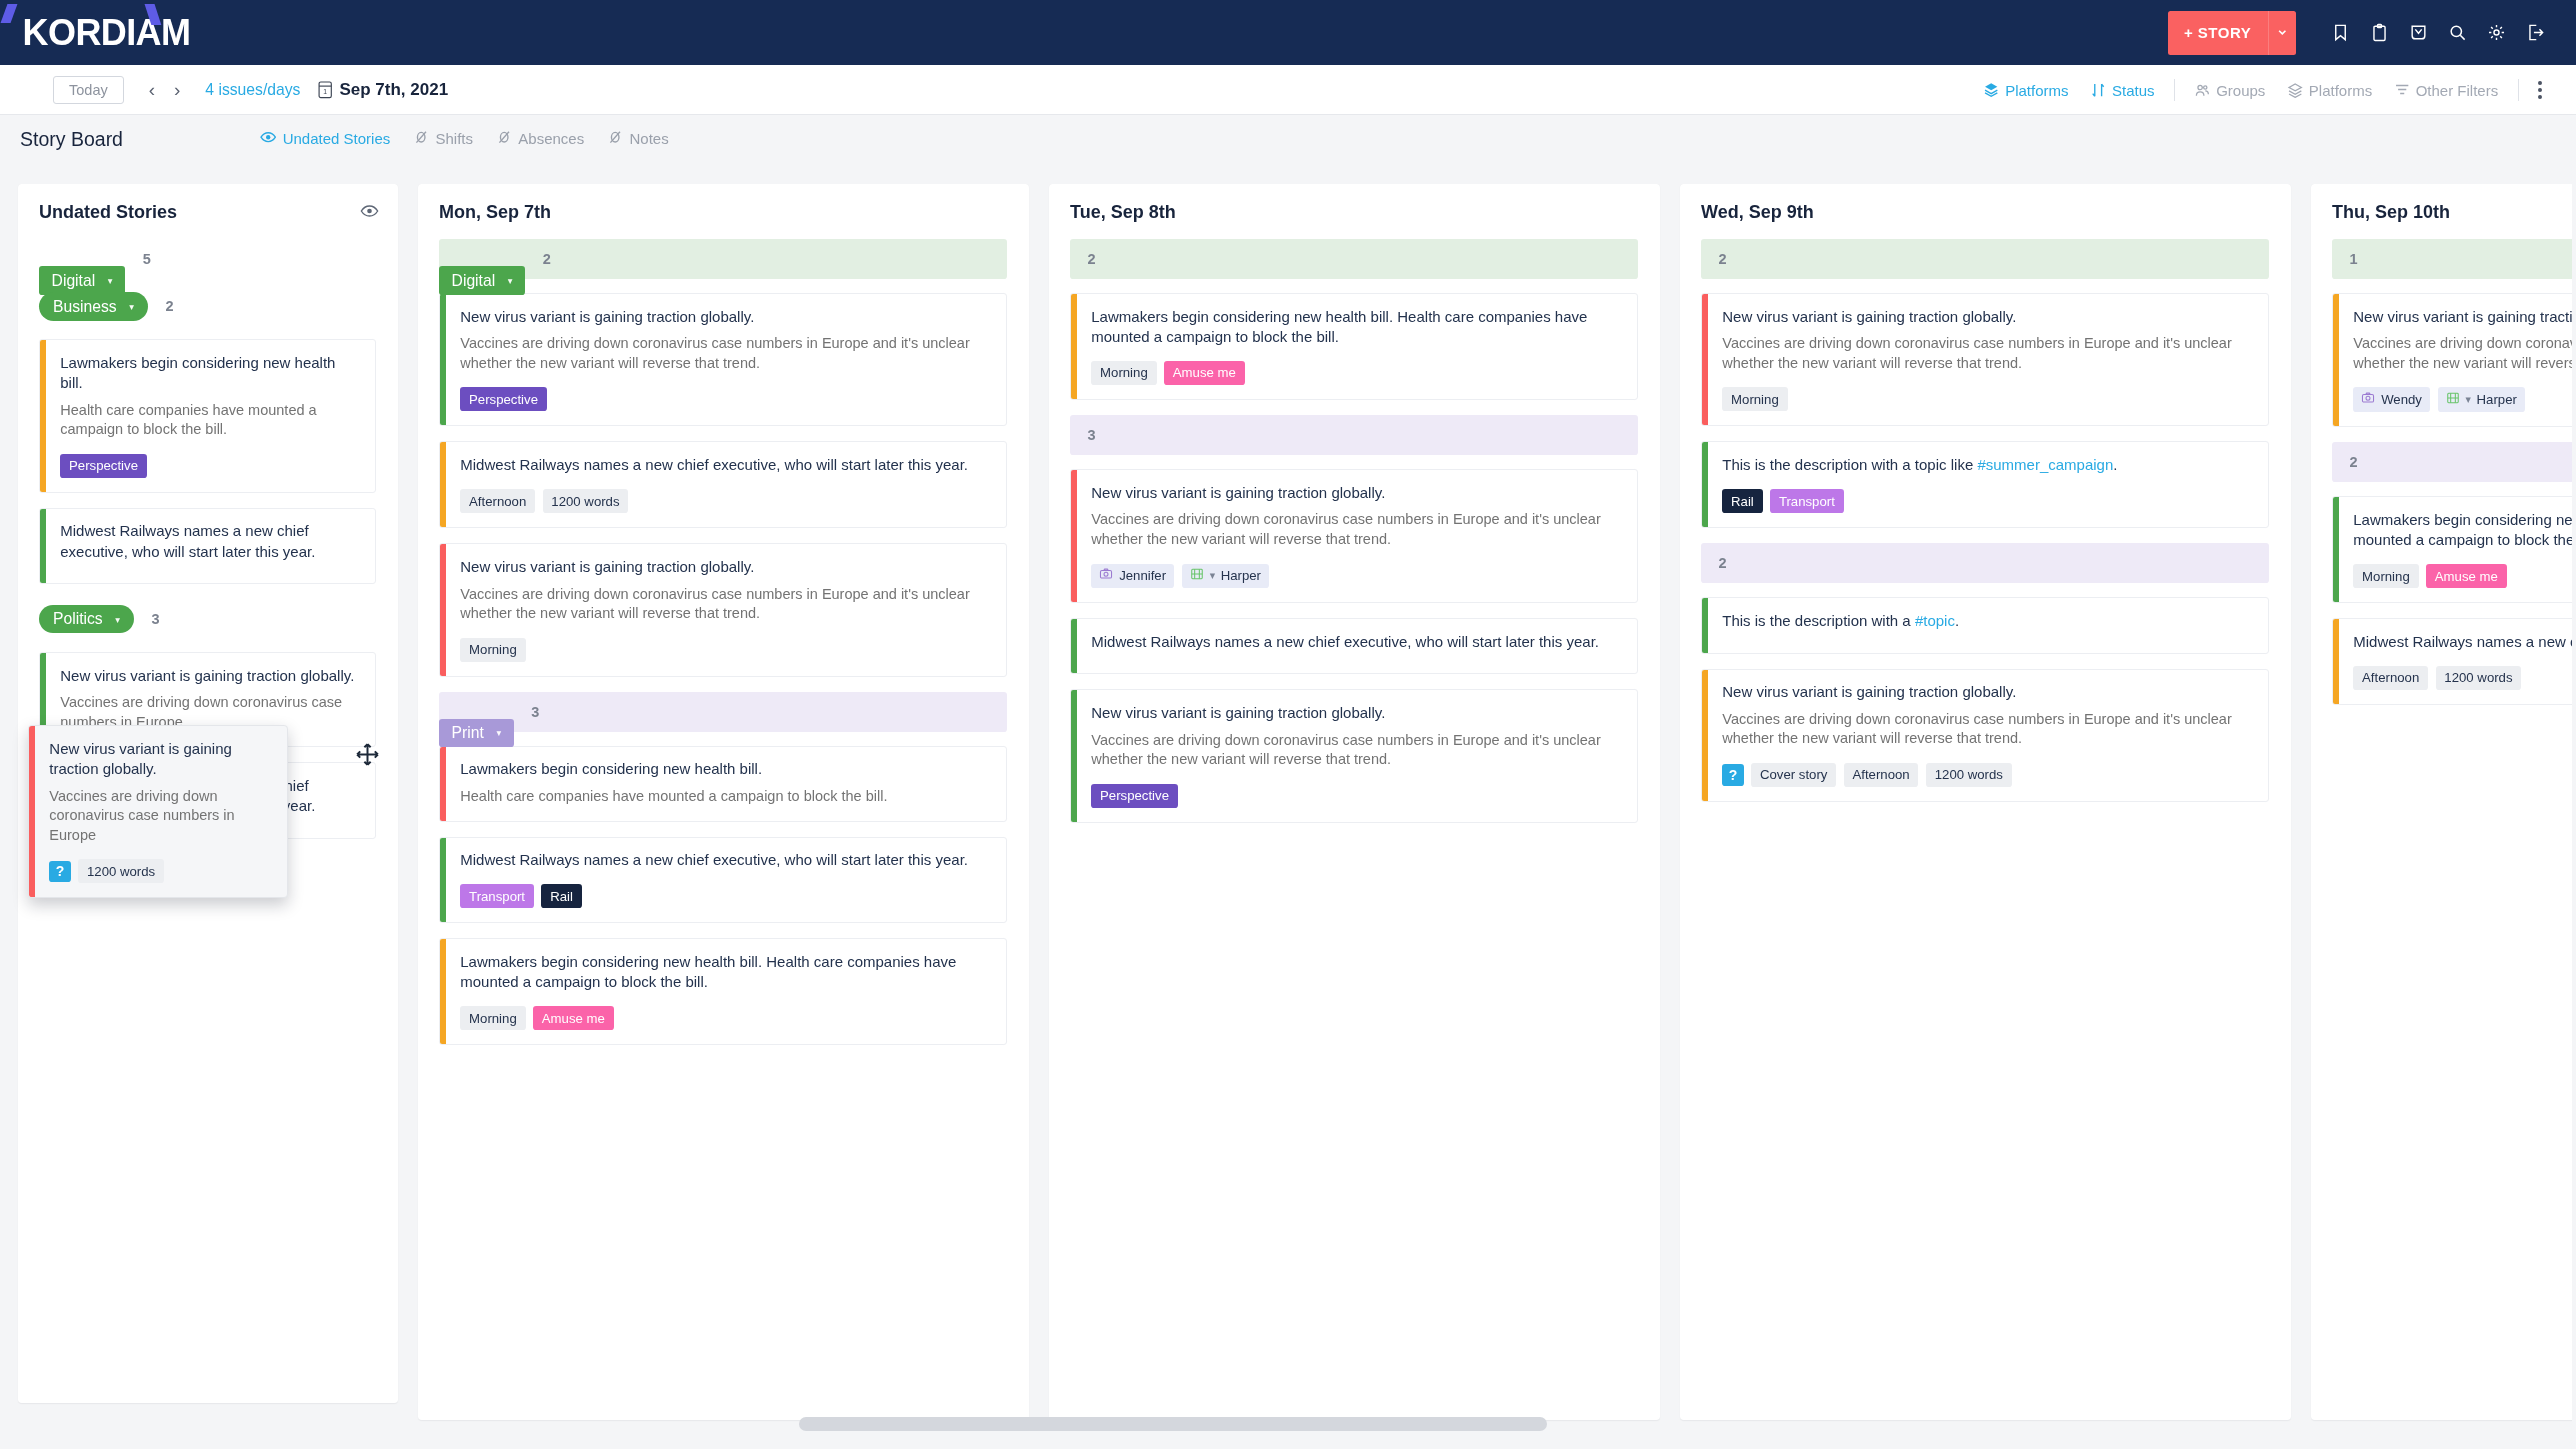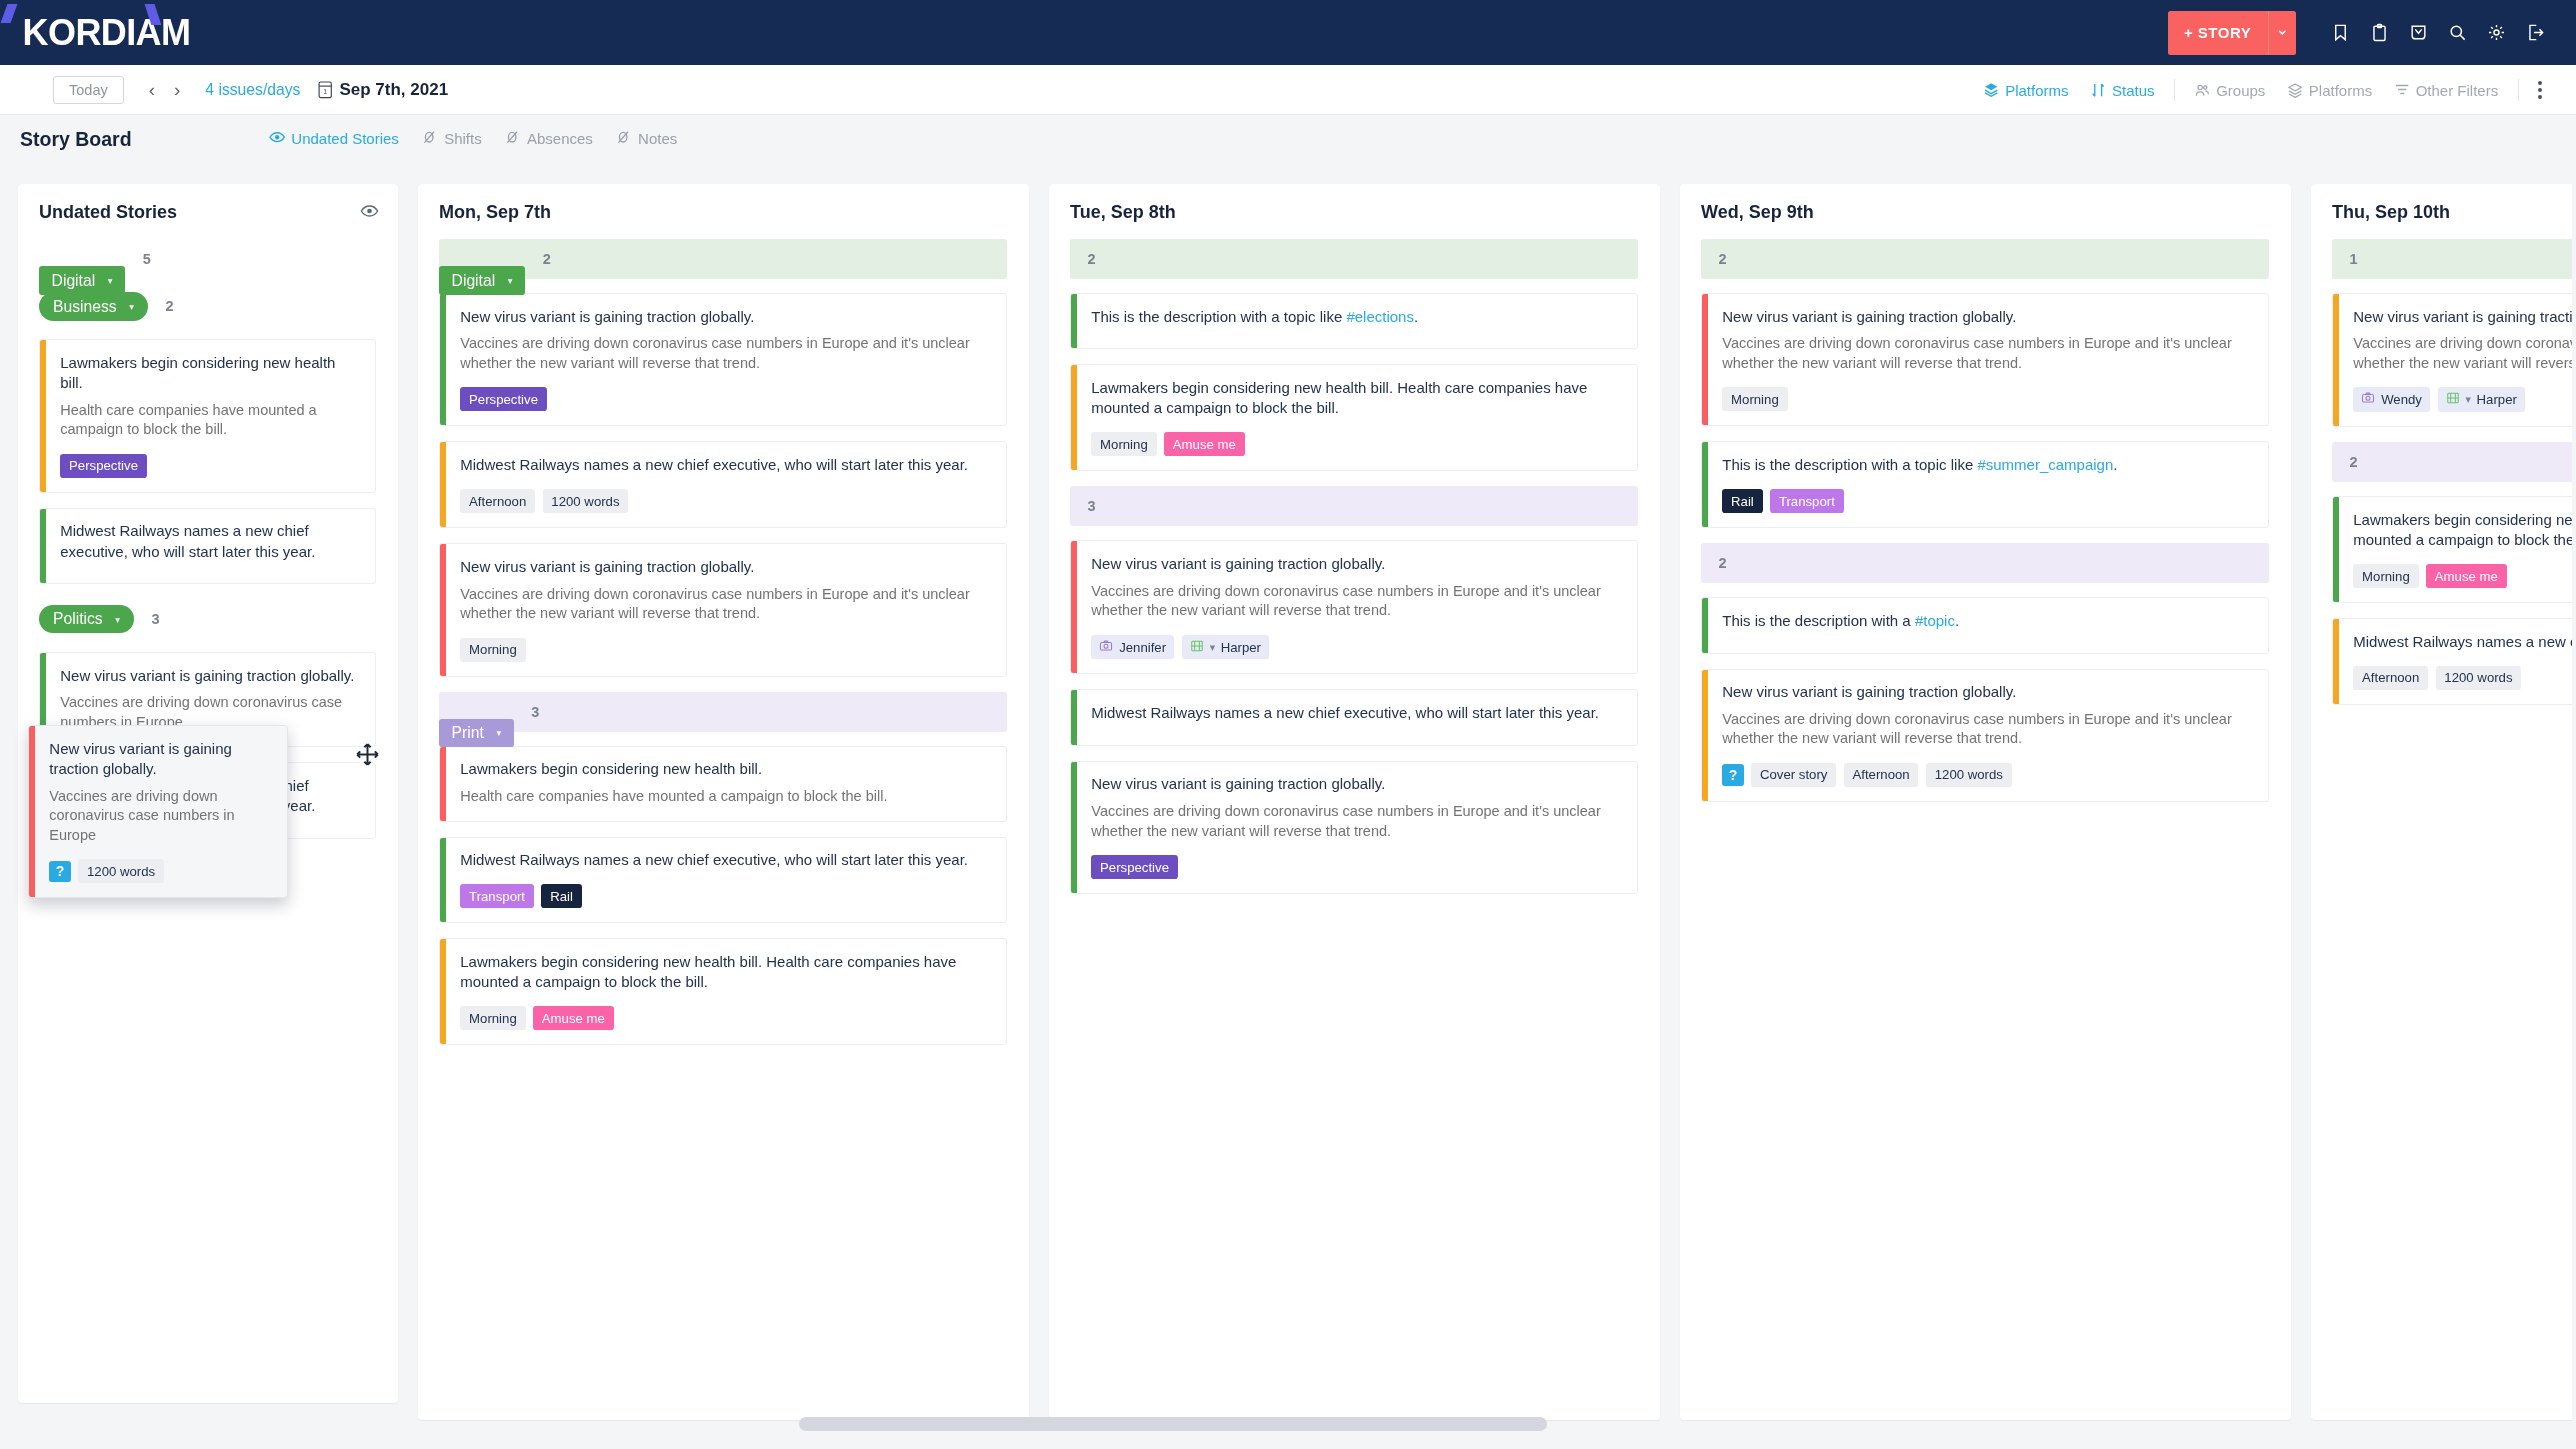--- a/index.html
+++ b/index.html
@@ -95,21 +95,21 @@
   .kebab {
     display: flex; flex-direction: column; gap: 3.1px; padding: 0 11.3px; cursor: pointer;
   }
   .kebab i { width: 3.8px; height: 3.8px; border-radius: 50%; background: #4c5464; display: block; }
 
   
   .boardhdr {
     height: 48px; display: flex; align-items: center; padding-left: 20px;
     background: #f4f5f7;
   }
-  .board-title { font-size: 19.5px; font-weight: 700; color: #18243c; }
+  .board-title { font-size: 19.5px; font-weight: 400; color: #18243c; }
   .board-tabs { display: flex; align-items: center; gap: 22.6px; margin-left: 137px; }
   .board-tab {
     display: flex; align-items: center; gap: 6.3px; font-size: 15px; cursor: pointer;
     color: #9aa0ab;
   }
   .board-tab.active { color: #29aae3; }
   .board-tab svg { width: 16.4px; height: 16.4px; }
 
   
   .board {
@@ -530,26 +530,20 @@
     <div class="column col-day">
       <div class="col-head">
         <div class="col-title">Tue, Sep 8th</div>
         <div style="margin-top:16.4px">
           <div style="margin-top:0px">
             <div class="group-row group-band">
               <span class="group-count">2</span>
             </div>
             <div class="cards" style="margin-top:14px">
               <div class="card">
-                <div class="card-stripe" style="background:#4ca64c"></div>
-                <div class="card-body">
-                  <div class="card-title">This is the description with a topic like <span class="topic">#elections</span>.</div>
-                </div>
-              </div>
-              <div class="card">
                 <div class="card-stripe" style="background:#f5a623"></div>
                 <div class="card-body">
                   <div class="card-title">Lawmakers begin considering new health bill. Health care companies have mounted a campaign to block the bill.</div>
                   <div class="card-tags">
                     <span class="tag tag-grey">Morning</span>
                     <span class="tag tag-pink">Amuse me</span>
                   </div>
                 </div>
               </div>
             </div>

